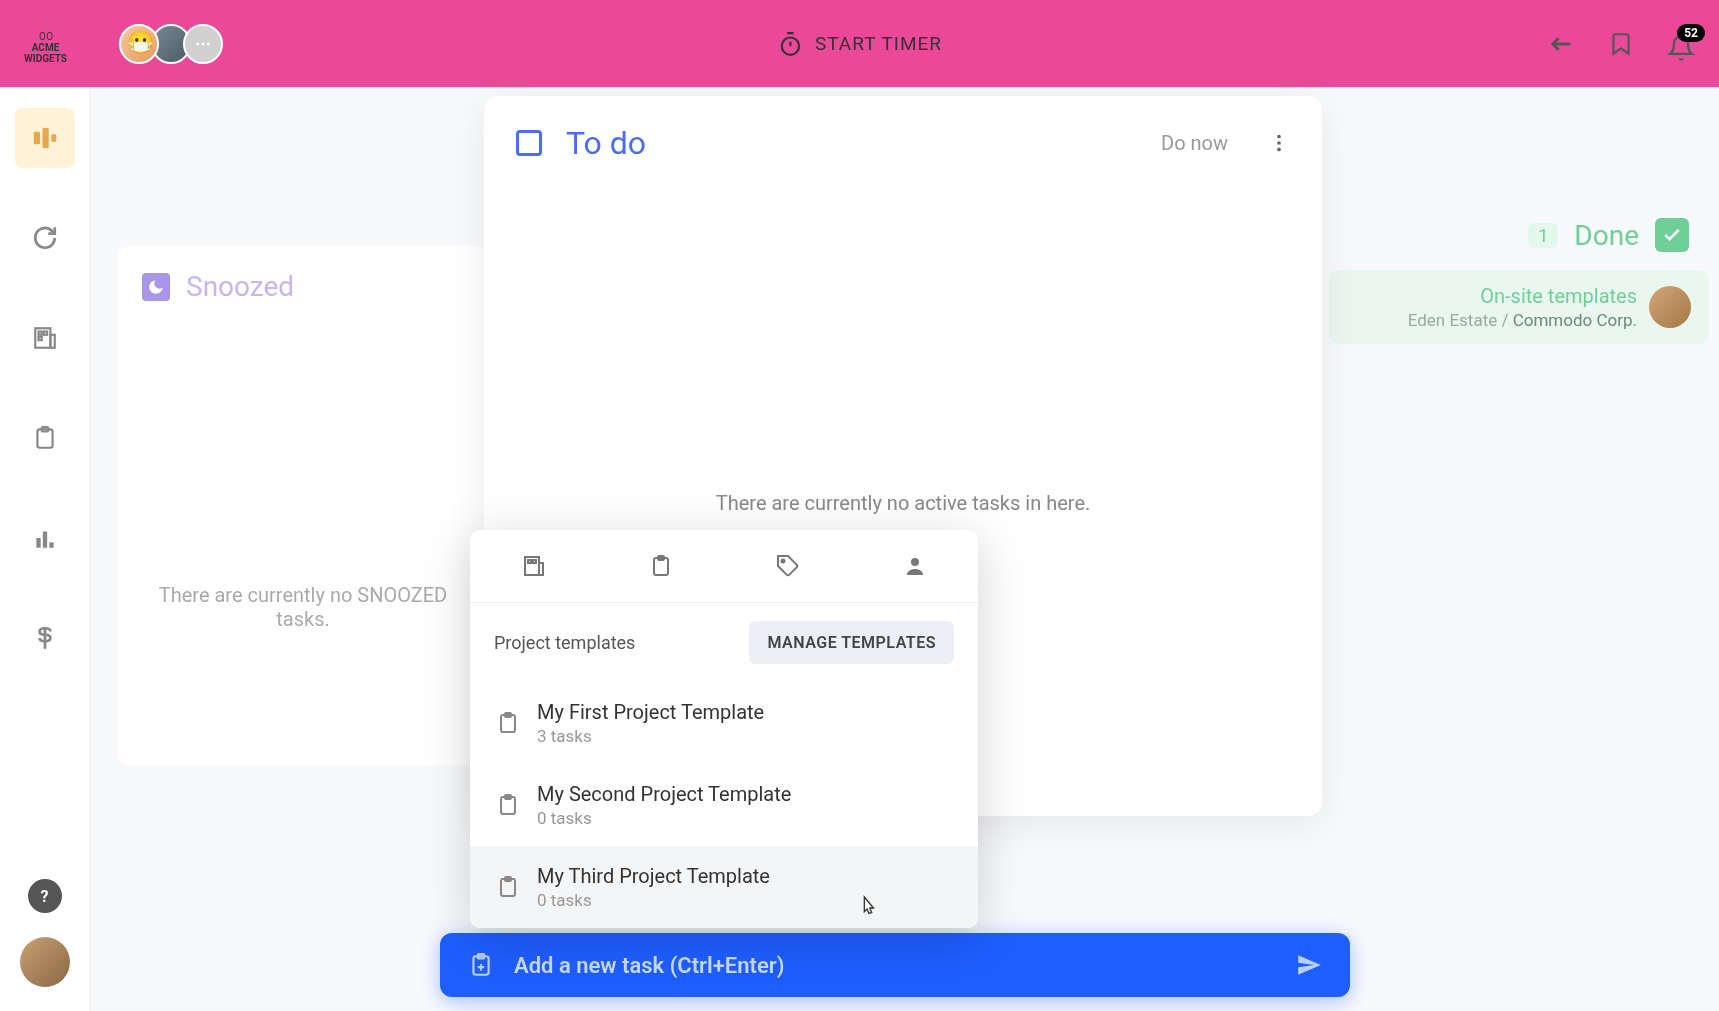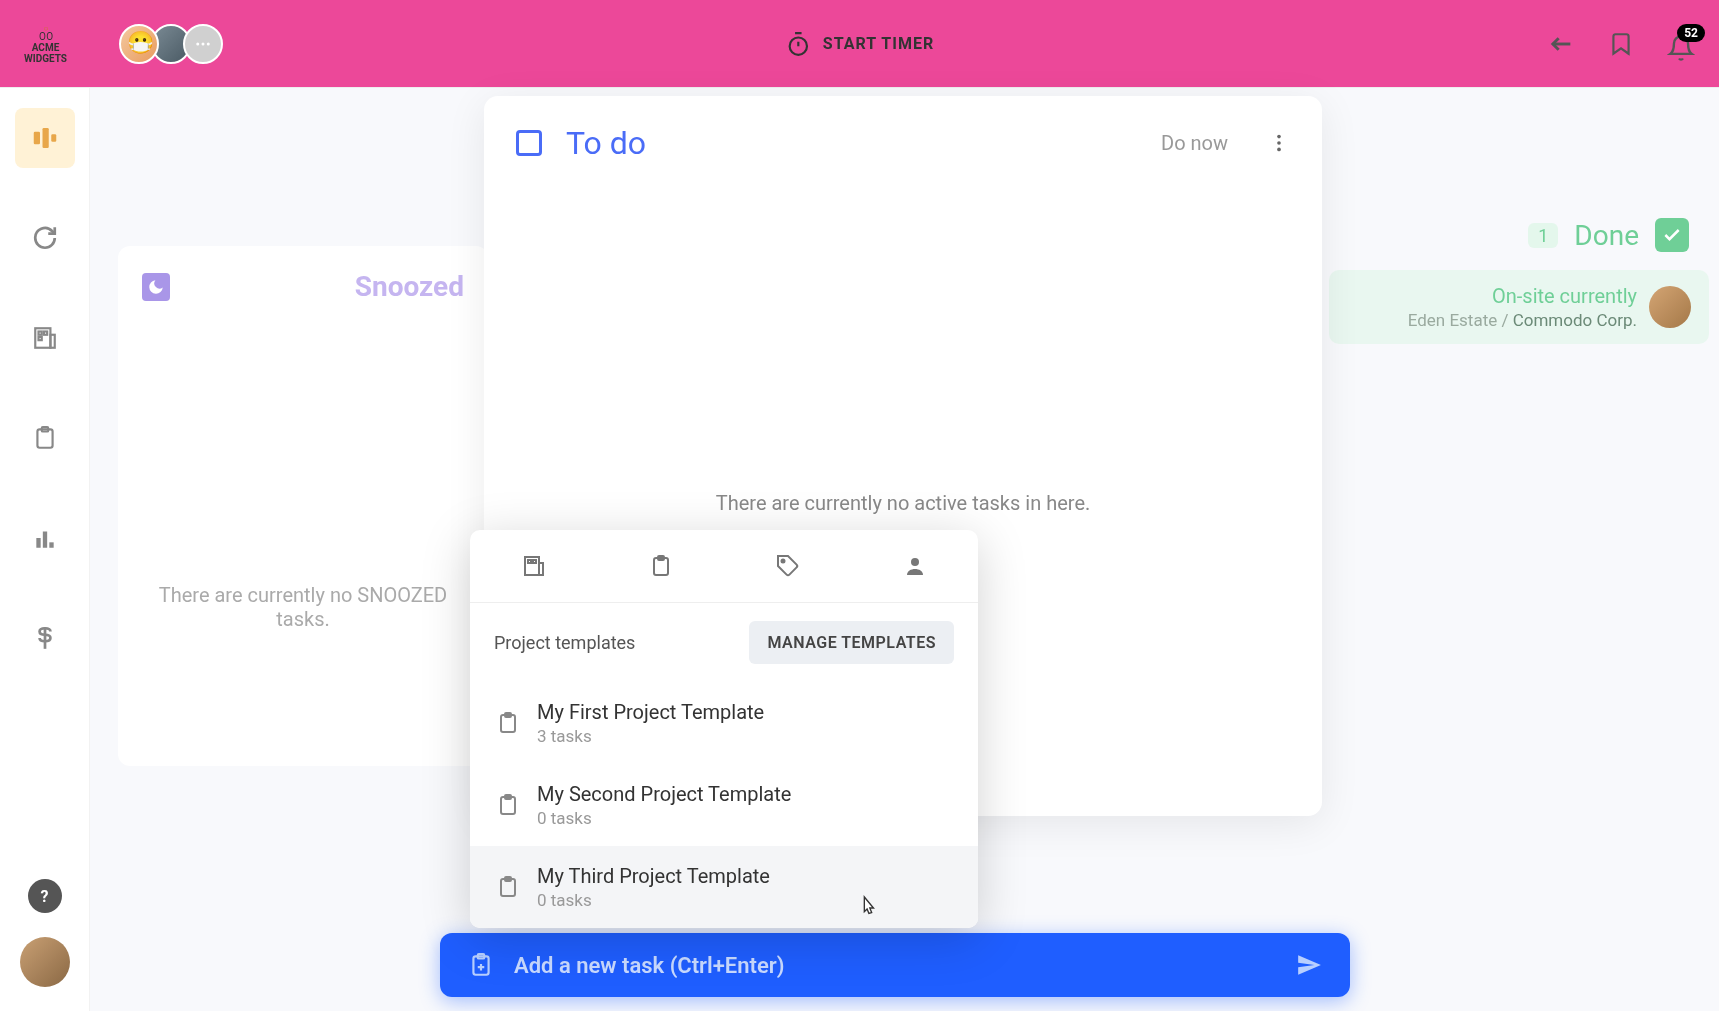--- a/index.html
+++ b/index.html
@@ -12,21 +12,21 @@
 .logo-dots::before { content: "○"; color: #c97a1f; font-size: 8px; display: block; text-align: center; margin-bottom: -2px; }
 .logo-text { font-size: 10px; font-weight: 700; color: #333; text-align: center; line-height: 1.1; }
 .title { font-size: 34px; font-weight: 400; color: #222; letter-spacing: -0.5px; position: relative; }
 .bell-small { position: absolute; top: -6px; right: -22px; color: #ff6b7a; }
 .avatars { display: flex; margin-left: 36px; }
 .avatar { width: 40px; height: 40px; border-radius: 50%; border: 2px solid #fff; margin-left: -8px; background-size: cover; }
 .avatar.a1 { background: linear-gradient(135deg,#f4c9a0,#e89b5f); position: relative; }
 .avatar.a1::after { content:"😷"; position:absolute; top:4px; left:6px; font-size:22px; }
 .avatar.a2 { background: linear-gradient(135deg,#7a8a94,#4a5a64); }
 .avatar.a3 { background: #d0d0d0; color:#fff; display:flex; align-items:center; justify-content:center; }
-.start-timer { position: absolute; left: 50%; transform: translateX(-50%); display: flex; align-items: center; gap: 12px; color: #333; font-weight: 700; font-size: 16px; letter-spacing: 1px; cursor: pointer; }
+.start-timer { position: absolute; left: 50%; transform: translateX(-50%); display: flex; align-items: center; gap: 12px; color: #333; font-weight: 400; font-size: 19px; letter-spacing: 1px; cursor: pointer; }
 .header-right { margin-left: auto; display: flex; align-items: center; gap: 32px; }
 .header-icon { width: 28px; height: 28px; color: #555; cursor: pointer; display: flex; align-items: center; justify-content: center; }
 .notif-wrap { position: relative; margin-top: 8px; }
 .notif-badge { position: absolute; top: -10px; right: -10px; background: #000; color: #fff; font-size: 12px; font-weight: 700; padding: 2px 7px; border-radius: 11px; }
 
 
 .sidebar { position: absolute; left: 0; top: 88px; bottom: 0; width: 90px; background: #fff; display: flex; flex-direction: column; align-items: center; padding-top: 20px; gap: 40px; border-right: 1px solid #f2f2f2; }
 .side-item { width: 60px; height: 60px; display: flex; align-items: center; justify-content: center; color: #888; cursor: pointer; border-radius: 8px; }
 .side-item.active { background: #fff2d6; color: #e8a74a; }
 .sidebar-bottom { margin-top: auto; margin-bottom: 24px; display: flex; flex-direction: column; align-items: center; gap: 24px; }
@@ -38,21 +38,21 @@
 .search-row { display: flex; align-items: center; padding: 20px 28px; gap: 18px; flex-direction: column; }
 .menu-icon { color: #666; cursor: pointer; }
 .search-bar { flex: 1; height: 64px; background: #e8ebf0; border-radius: 32px; display: flex; align-items: center; padding: 0 28px; position: relative; }
 .search-text { font-size: 22px; color: #333; flex: 1; }
 .search-actions { display: flex; align-items: center; gap: 24px; }
 .search-actions .ic { color: #555; cursor: pointer; }
 .check-square { width: 28px; height: 28px; background: #555; border-radius: 4px; color: #fff; display: flex; align-items: center; justify-content: center; cursor: pointer; margin-left: 8px; }
 
 .board { padding: 0 28px; display: flex; gap: 24px; align-items: flex-start; }
 .col-snoozed { width: 370px; background: #fff; border-radius: 12px; padding: 24px; min-height: 520px; }
-.snoozed-header { display: flex; align-items: center; gap: 16px; font-size: 28px; color: #c5b5f0; font-weight: 700; justify-content: space-between; }
+.snoozed-header { display: flex; align-items: center; gap: 16px; font-size: 28px; color: #c5b5f0; font-weight: 400; }
 .moon-ic { width: 28px; height: 28px; background: #a996e8; border-radius: 4px; display:flex; align-items:center; justify-content:center; color:#fff; }
 .empty-msg { color: #aaa; font-size: 20px; margin-top: 280px; text-align: center; }
 
 
 .todo-card { position: absolute; left: 484px; top: 96px; width: 838px; height: 720px; background: #fff; border-radius: 14px; box-shadow: 0 8px 40px rgba(0,0,0,0.08); padding: 28px 32px; z-index: 5; }
 .todo-header { display: flex; align-items: center; gap: 24px; }
 .todo-check { width: 26px; height: 26px; border: 3px solid #4a6cf7; border-radius: 4px; }
 .todo-title { font-size: 32px; color: #4a6cf7; font-weight: 400; }
 .do-now { margin-left: auto; color: #999; font-size: 20px; cursor: pointer; }
 .more-v { color: #666; cursor: pointer; margin-left: 16px; }
@@ -247,21 +247,21 @@
       <span class="done-count">1</span>
       <span>Done</span>
       <span class="done-check">
         <svg width="20" height="20" viewBox="0 0 24 24" fill="none" stroke="currentColor" stroke-width="3">
             <polyline points="20 6 9 17 4 12"></polyline>
           </svg>
       </span>
     </div>
     <div class="done-card">
       <div class="done-card-text">
-        <div class="done-title2">On-site currently</div>
+        <div class="done-title2">On-site templates</div>
         <div class="done-sub">
           <span>Eden Estate /</span>
           <span class="corp">Commodo Corp.</span>
         </div>
       </div>
       <div class="done-avatar"></div>
     </div>
   </div>
 </div>
 

